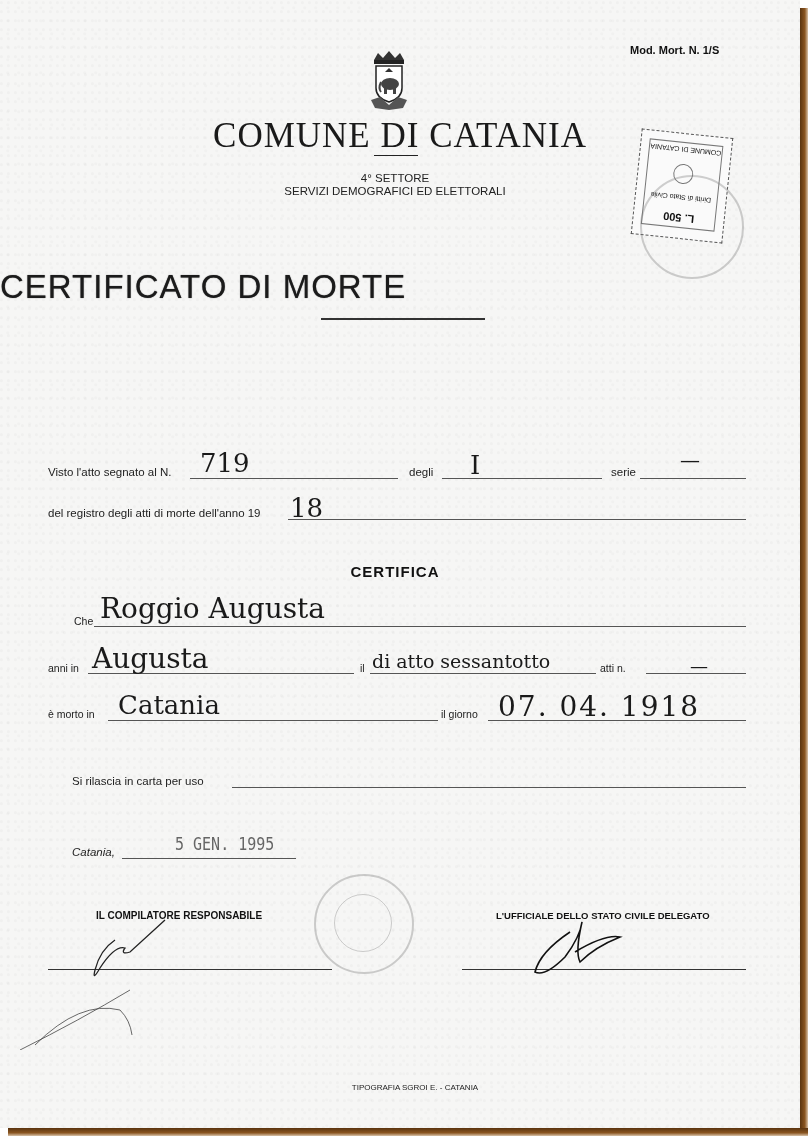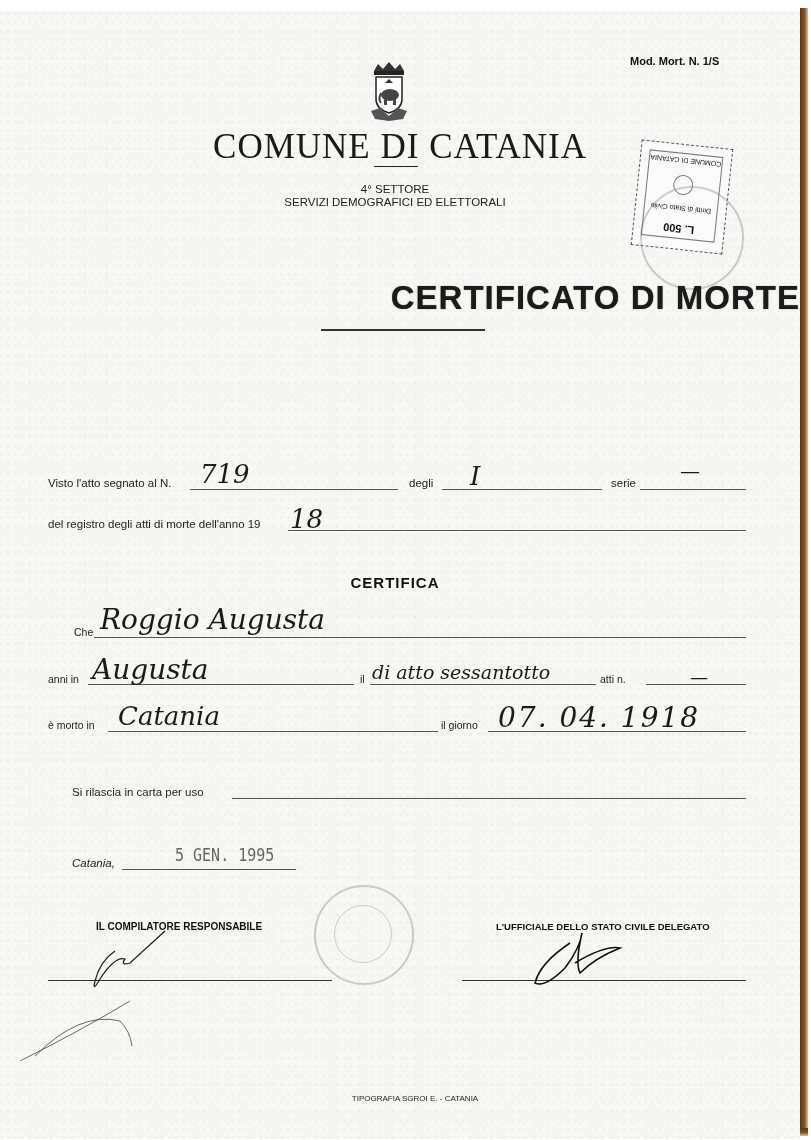--- a/index.html
+++ b/index.html
@@ -11,51 +11,51 @@
   }
   .frame-shadow-r {
     position: absolute; left: 800px; top: 8px; width: 8px; height: 1124px;
     background: linear-gradient(to right, #5a3410, #8a5520 60%, #d8c2a8);
   }
   .frame-shadow-b {
     position: absolute; left: 8px; top: 1128px; width: 800px; height: 8px;
     background: linear-gradient(to bottom, #5a3410, #8a5520 60%, #d8c2a8);
   }
   .page {
-    position: absolute; left: 0; top: 11px; width: 800px; height: 1128px;
+    position: absolute; left: 0; top: 0; width: 800px; height: 1128px;
     background: #f6f6f5;
     background-image:
       radial-gradient(circle at 20% 30%, rgba(0,0,0,0.025) 0 1px, transparent 2px),
       radial-gradient(circle at 70% 60%, rgba(0,0,0,0.02) 0 1px, transparent 2px);
     background-size: 7px 9px, 11px 13px;
   }
   .abs { position: absolute; }
   .mod { left: 630px; top: 44px; font-size: 11px; font-weight: bold; }
   .crest { left: 368px; top: 50px; width: 42px; height: 62px; }
   .comune {
     left: 0; width: 800px; top: 116px; text-align: center;
     font-family: "Liberation Serif", serif; font-size: 35px; letter-spacing: 1px;
     color: #1a1a1a;
   }
   .comune-rule { left: 374px; top: 155px; width: 44px; height: 1px; background: #222; }
   .sub { left: 0; width: 790px; text-align: center; font-size: 11.5px; line-height: 12px; color: #222; }
   .title {
-    left: 0; width: 800px; top: 268px; text-align: right;
-    font-size: 33px; font-weight: bold; letter-spacing: 1px; color: #1b1b1b;
+    left: 0; width: 800px; top: 268px; text-align: left;
+    font-size: 33px; font-weight: normal; letter-spacing: 1px; color: #1b1b1b;
     text-shadow: 0 0 1px #555;
   }
   .title-rule { left: 321px; top: 318px; width: 164px; height: 2px; background: #333; }
   .ufficiale {
     left: 0; width: 800px; top: 391px; text-align: center;
     font-size: 19px; font-weight: bold; letter-spacing: 1px; color: #1b1b1b;
   }
   .lbl { font-size: 11.5px; color: #222; white-space: nowrap; }
   .line { height: 1px; background: #555; }
   .hand {
-    font-family: "DejaVu Serif", serif; font-style: italic; color: #1a1a1a;
+    font-family: "DejaVu Serif", serif; color: #1a1a1a;
     white-space: nowrap;
     text-align: right;
   }
   .certifica {
     left: 0; width: 790px; top: 563px; text-align: center;
     font-size: 15px; font-weight: bold; letter-spacing: 1px;
   }
   .stampdate {
     left: 175px; top: 835px; font-family: "DejaVu Sans Mono", monospace;
     font-size: 15px; color: #666; letter-spacing: 0px; transform: scaleY(1.15);

